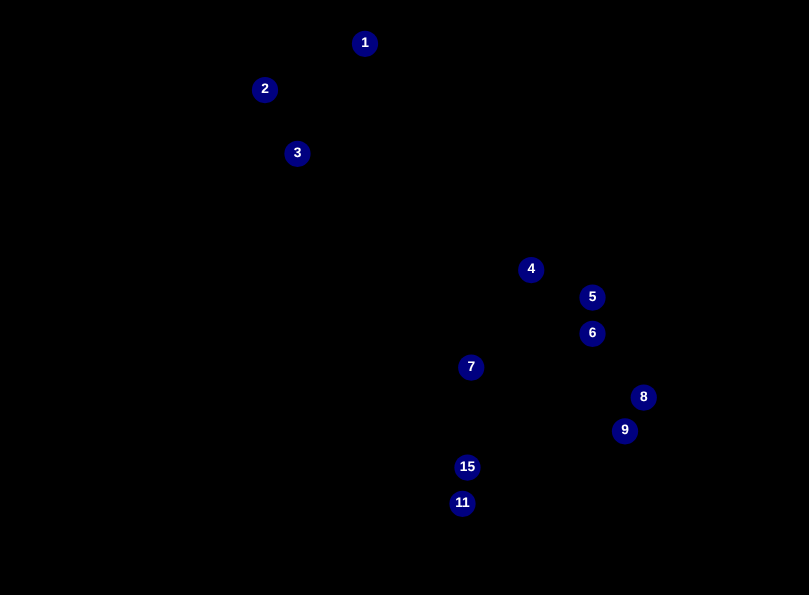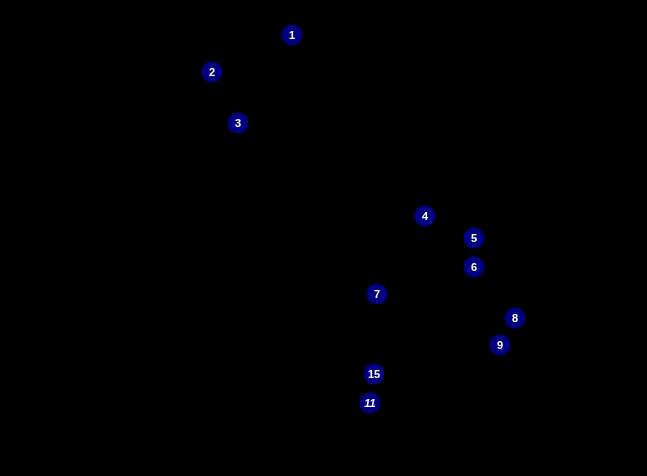--- a/index.html
+++ b/index.html
@@ -44,14 +44,14 @@
     <div class="marker" style="left: 292px; top: 35px; background: rgb(0, 0, 128); color: rgb(255, 255, 255);">1</div>
     <div class="marker" style="left: 212px; top: 72px; background: rgb(0, 0, 128); color: rgb(255, 255, 255);">2</div>
     <div class="marker" style="left: 238px; top: 123px; background: rgb(0, 0, 128); color: rgb(255, 255, 255);">3</div>
     <div class="marker" style="left: 425px; top: 216px; background: rgb(0, 0, 128); color: rgb(255, 255, 255);">4</div>
     <div class="marker" style="left: 474px; top: 238px; background: rgb(0, 0, 128); color: rgb(255, 255, 255);">5</div>
     <div class="marker" style="left: 474px; top: 267px; background: rgb(0, 0, 128); color: rgb(255, 255, 255);">6</div>
     <div class="marker" style="left: 377px; top: 294px; background: rgb(0, 0, 128); color: rgb(255, 255, 255);">7</div>
     <div class="marker" style="left: 515px; top: 318px; background: rgb(0, 0, 128); color: rgb(255, 255, 255);">8</div>
     <div class="marker" style="left: 500px; top: 345px; background: rgb(0, 0, 128); color: rgb(255, 255, 255);">9</div>
     <div class="marker" style="left: 374px; top: 374px; background: rgb(0, 0, 128); color: rgb(255, 255, 255);">15</div>
-    <div class="marker" style="left: 370px; top: 403px; background: rgb(0, 0, 128); color: rgb(255, 255, 255); font-style: italic;">11</div>
+    <div class="marker" style="left: 370px; top: 403px; background: rgb(0, 0, 128); color: rgb(255, 255, 255);">11</div>
   </div>
 
 </body></html>

